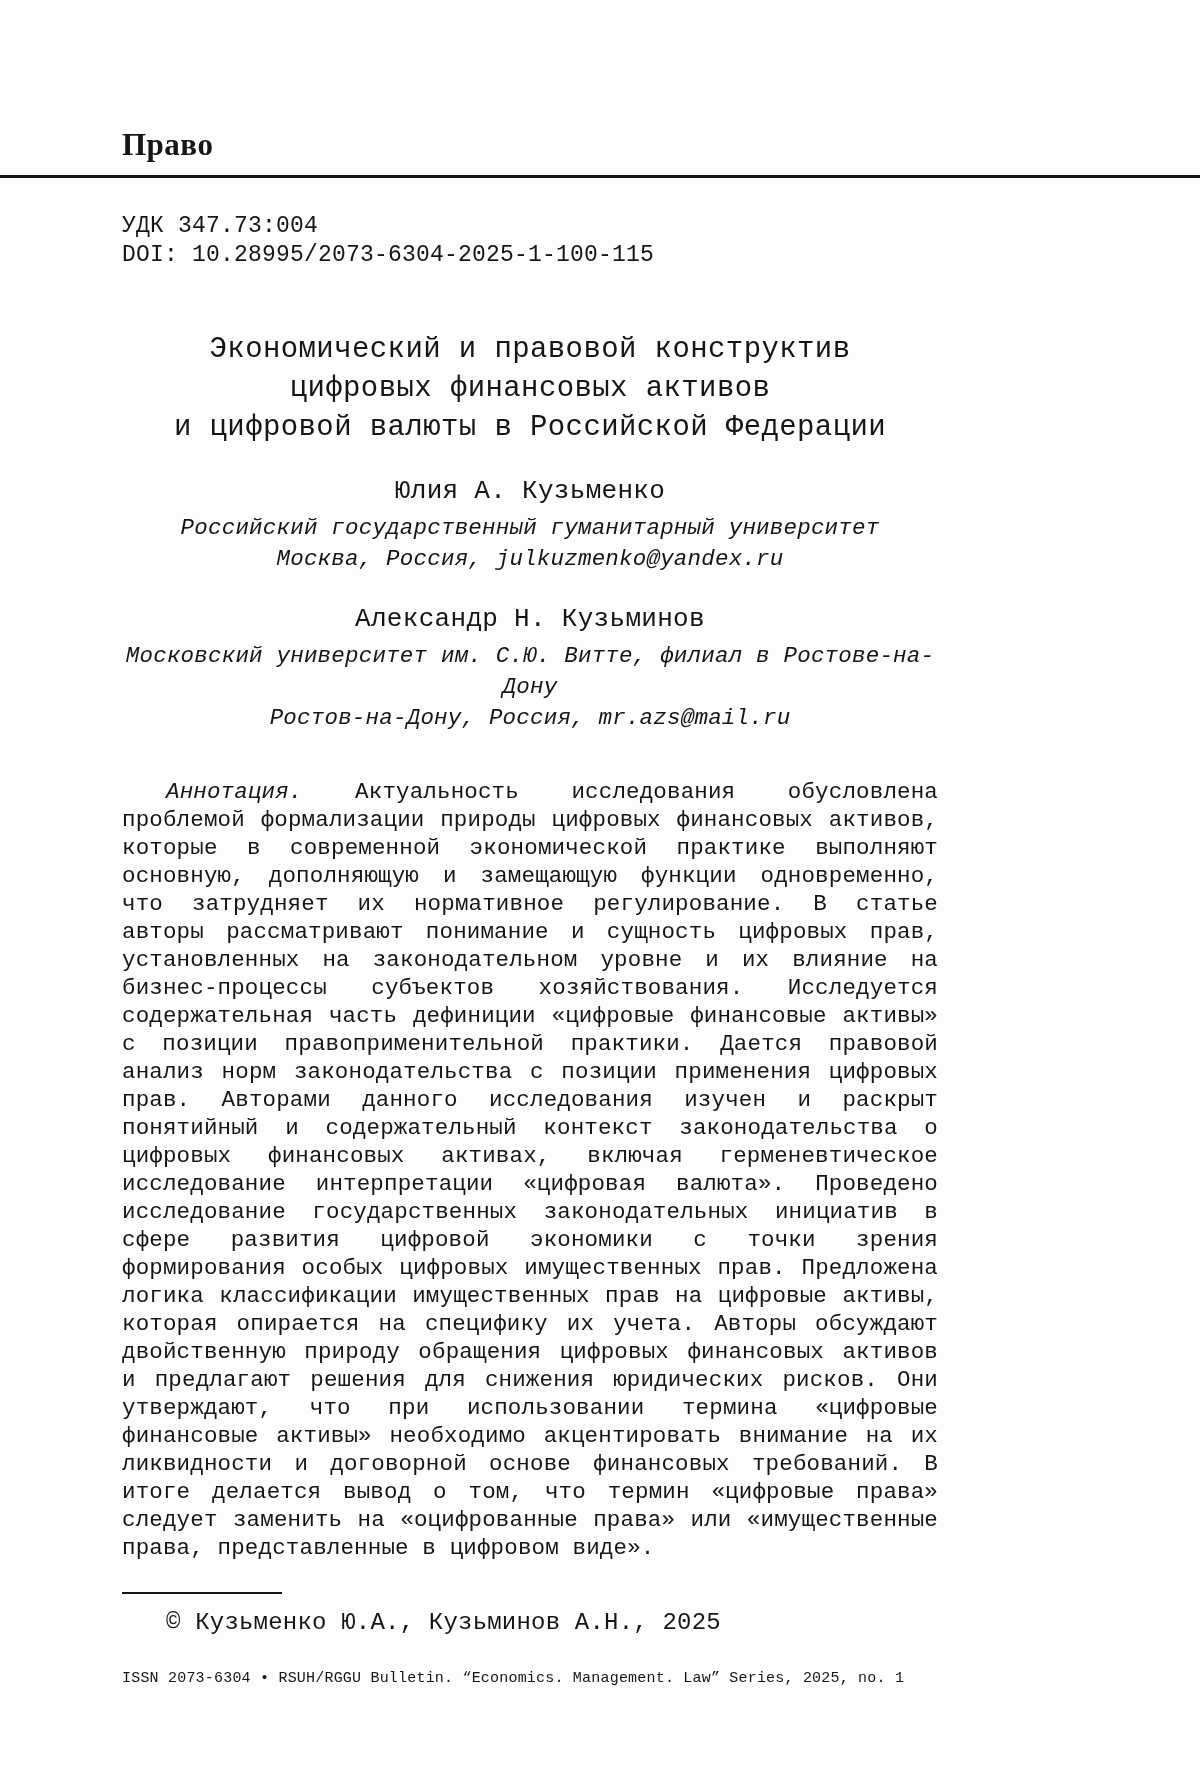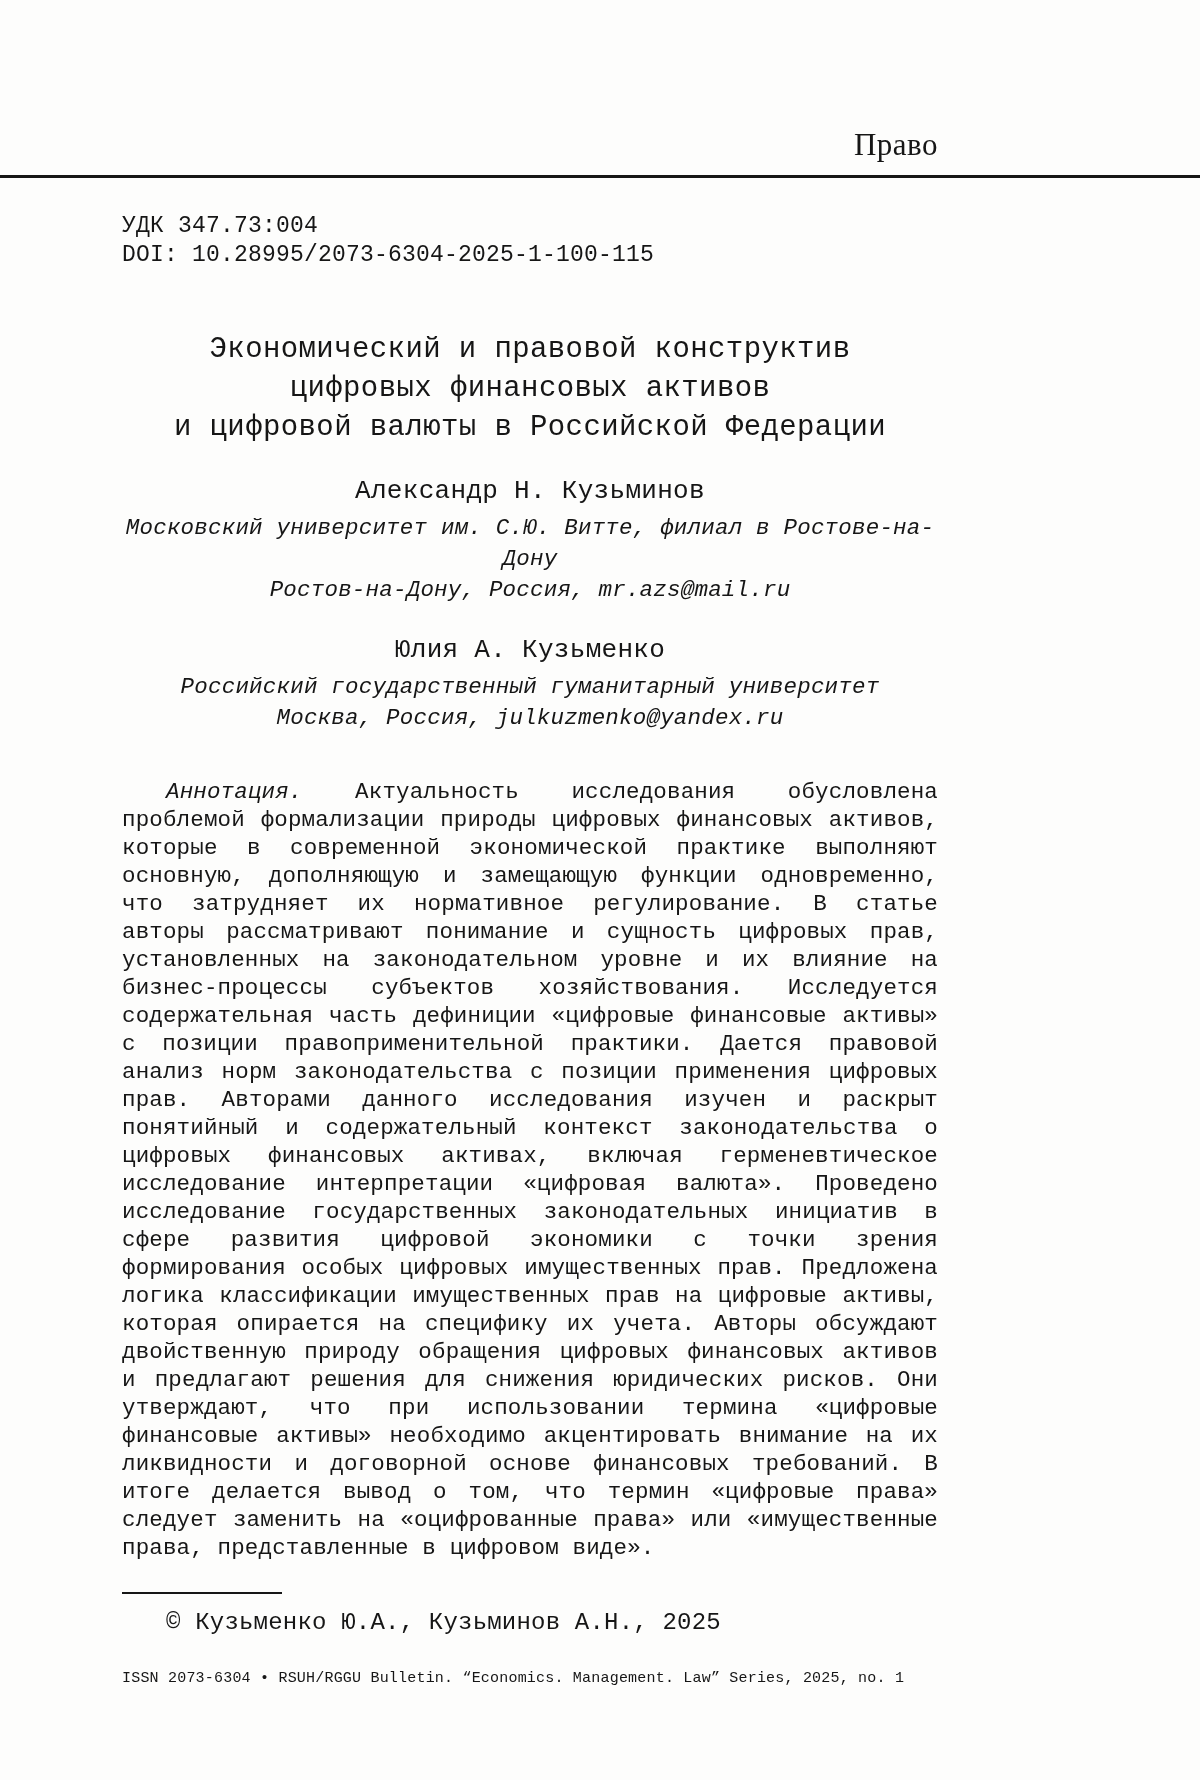--- a/index.html
+++ b/index.html
@@ -10,23 +10,23 @@
     width: 1200px;
     height: 1780px;
     background: #fdfdfc;
     color: #161616;
     font-family: "Liberation Serif", "DejaVu Serif", serif;
     position: relative;
     overflow: hidden;
   }
   .page-header-title {
     margin: 128px 0 0 0;
-    text-align: right;
+    text-align: left;
     font-size: 31px;
-    font-weight: normal;
+    font-weight: bold;
     line-height: 1.1;
     letter-spacing: 0.5px;
     
     margin-left: 122px;
     width: 816px;
   }
   .header-rule {
     margin-top: 13px;
     width: 1200px;
     height: 3px;
@@ -115,32 +115,32 @@
       <div>DOI: 10.28995/2073-6304-2025-1-100-115</div>
     </div>
 
     <div class="article-title">
       <div>Экономический и правовой конструктив</div>
       <div>цифровых финансовых активов</div>
       <div>и цифровой валюты в Российской Федерации</div>
     </div>
 
     <div class="author-block">
+      <div class="author-name">Юлия А. Кузьменко</div>
+      <div class="author-affiliation">
+        <div>Российский государственный гуманитарный университет</div>
+        <div>Москва, Россия, julkuzmenko@yandex.ru</div>
+      </div>
+    </div>
+
+    <div class="author-block">
       <div class="author-name">Александр Н. Кузьминов</div>
       <div class="author-affiliation">
         <div>Московский университет им. С.Ю. Витте, филиал в Ростове-на-Дону</div>
         <div>Ростов-на-Дону, Россия, mr.azs@mail.ru</div>
-      </div>
-    </div>
-
-    <div class="author-block">
-      <div class="author-name">Юлия А. Кузьменко</div>
-      <div class="author-affiliation">
-        <div>Российский государственный гуманитарный университет</div>
-        <div>Москва, Россия, julkuzmenko@yandex.ru</div>
       </div>
     </div>
 
     <p class="abstract">
       <i class="abstract-label">Аннотация.</i>
       <span>Актуальность исследования обусловлена проблемой формализации природы цифровых финансовых активов, которые в современной экономической практике выполняют основную, дополняющую и замещающую функции одновременно, что затрудняет их нормативное регулирование. В статье авторы рассматривают понимание и сущность цифровых прав, установленных на законодательном уровне и их влияние на бизнес-процессы субъектов хозяйствования. Исследуется содержательная часть дефиниции «цифровые финансовые активы» с позиции правоприменительной практики. Дается правовой анализ норм законодательства с позиции применения цифровых прав. Авторами данного исследования изучен и раскрыт понятийный и содержательный контекст законодательства о цифровых финансовых активах, включая герменевтическое исследование интерпретации «цифровая валюта». Проведено исследование государственных законодательных инициатив в сфере развития цифровой экономики с точки зрения формирования особых цифровых имущественных прав. Предложена логика классификации имущественных прав на цифровые активы, которая опирается на специфику их учета. Авторы обсуждают двойственную природу обращения цифровых финансовых активов и предлагают решения для снижения юридических рисков. Они утверждают, что при использовании термина «цифровые финансовые активы» необходимо акцентировать внимание на их ликвидности и договорной основе финансовых требований. В итоге делается вывод о том, что термин «цифровые права» следует заменить на «оцифрованные права» или «имущественные права, представленные в цифровом виде».</span>
     </p>
 
     <hr class="copyright-rule">
 

